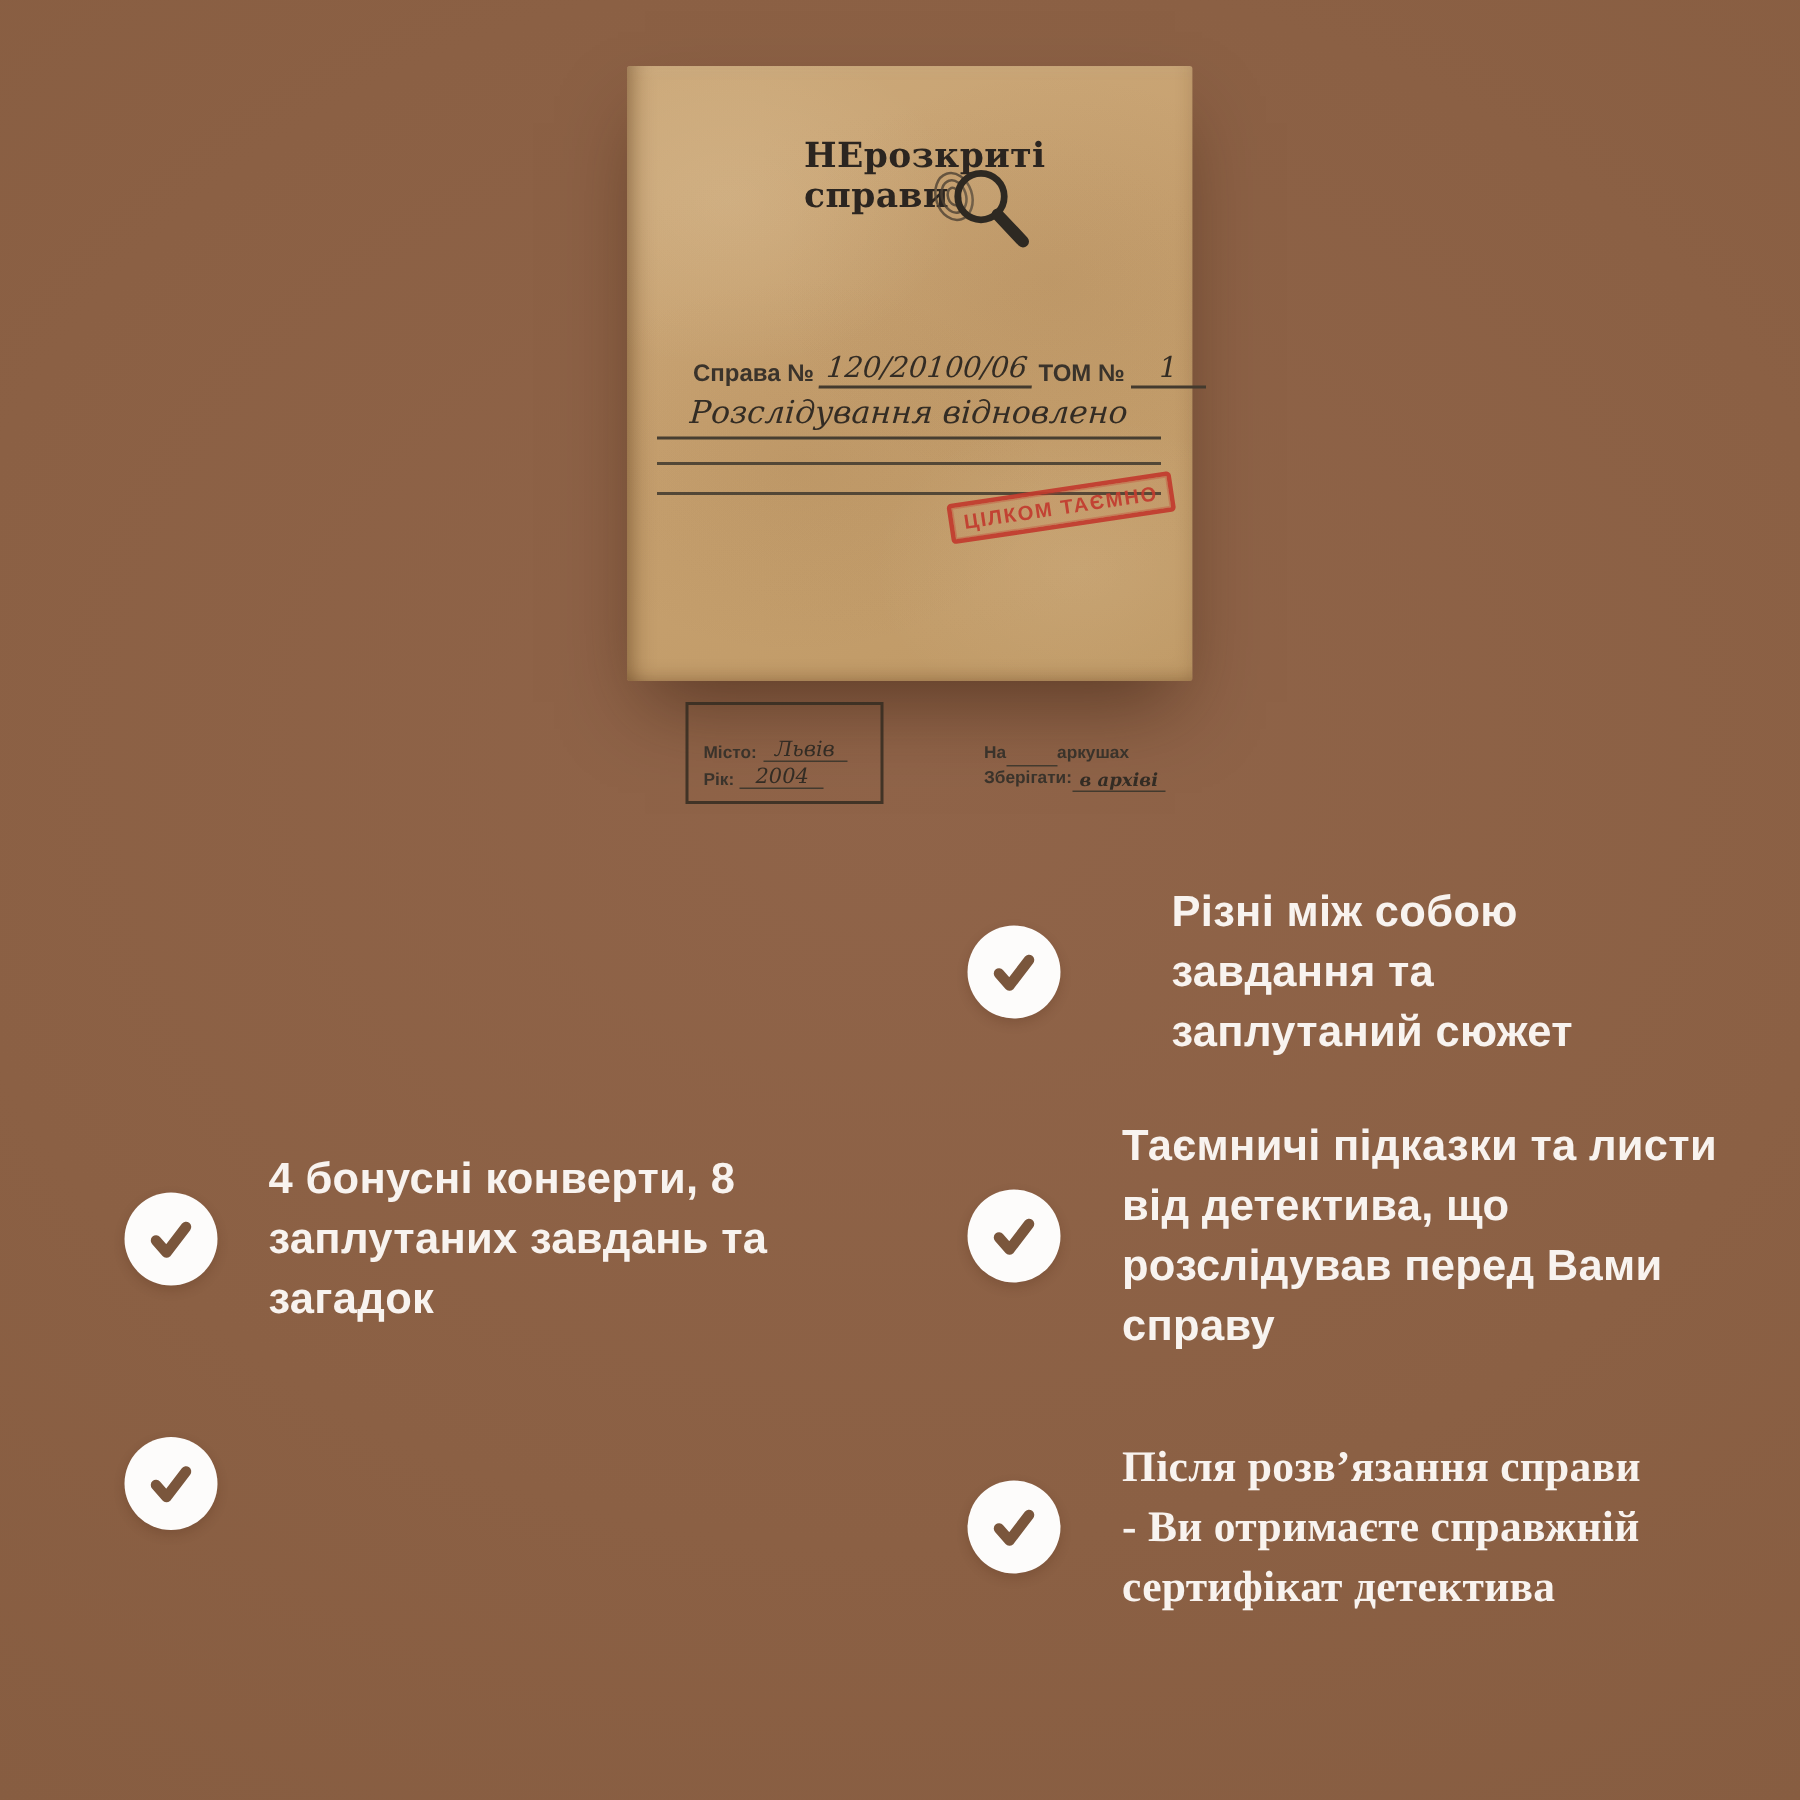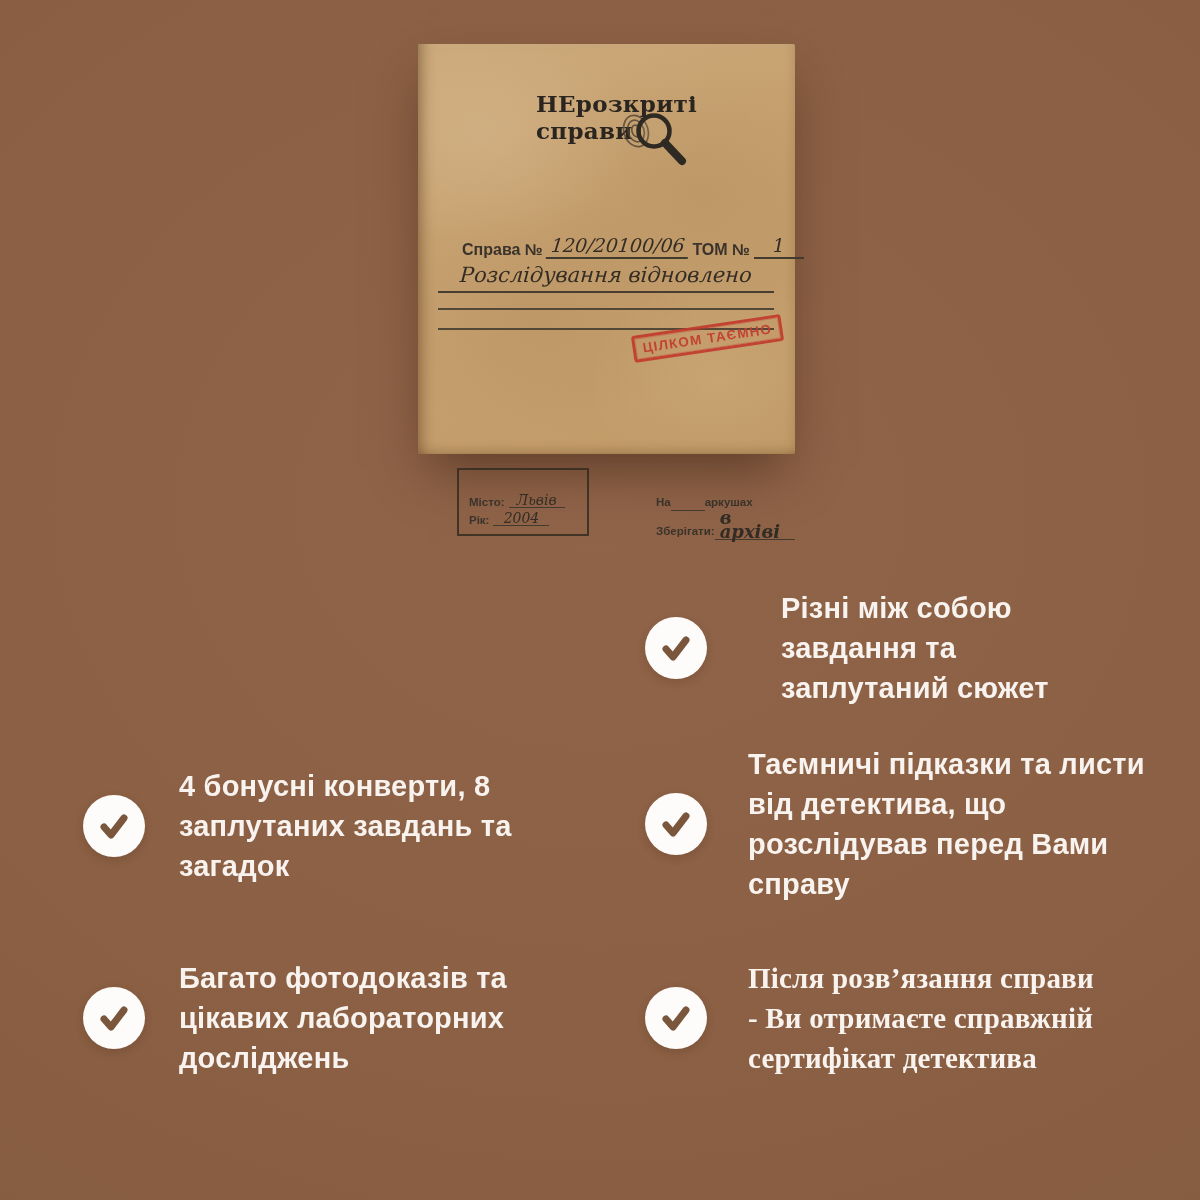--- a/index.html
+++ b/index.html
@@ -76,21 +76,21 @@
     border:2px solid rgba(52,44,33,.85);
     padding:23px 6px 5px 10px;color:#3A332B;margin-left:14px;
   }
   .meta-row{display:flex;align-items:flex-end;gap:4px;margin-bottom:3px;}
   .meta-label{font-size:11.5px;font-weight:bold;}
   .meta-row .hand{font-size:14px;border-bottom:1.5px solid #433A2E;min-width:56px;text-align:center;line-height:14px;}
 
   .right-meta{position:absolute;left:238px;top:450px;color:#3A332B;}
   .rm-row{font-size:11.5px;font-weight:bold;line-height:17px;display:flex;align-items:flex-end;gap:0;}
   .blank-line{display:inline-block;width:34px;border-bottom:1.5px solid #433A2E;height:11px;}
-  .right-meta .hand{font-size:18px;border-bottom:1.5px solid #433A2E;padding:0 5px;line-height:14px;}
+  .right-meta .hand{font-size:12px;border-bottom:1.5px solid #433A2E;padding:0 5px;line-height:14px;}
 
   
   .feature{position:absolute;display:flex;align-items:center;}
   .badge{
     width:62px;height:62px;border-radius:50%;background:#FDFCFB;
     flex:0 0 62px;display:flex;align-items:center;justify-content:center;
     box-shadow:0 3px 8px rgba(60,30,10,.18);
   }
   .ftext{
     margin:0 0 0 34px;font-size:29px;line-height:40px;font-weight:600;
@@ -177,23 +177,20 @@
 заплутаних завдань та
 загадок</p>
   </div>
 
   <div class="feature col-left f-l3">
     <span class="badge">
       <svg width="36" height="36" viewBox="0 0 36 36">
         <path d="M8 19 L15 27 L28 10" fill="none" stroke="#7A563C" stroke-width="7" stroke-linecap="round" stroke-linejoin="round"></path>
       </svg>
     </span>
-    <p class="ftext">Багато фотодоказів та
-цікавих лабораторних
-досліджень</p>
   </div>
 
   <div class="feature col-right f-r1">
     <span class="badge">
       <svg width="36" height="36" viewBox="0 0 36 36">
         <path d="M8 19 L15 27 L28 10" fill="none" stroke="#7A563C" stroke-width="7" stroke-linecap="round" stroke-linejoin="round"></path>
       </svg>
     </span>
     <p class="ftext">Різні між собою
 завдання та

